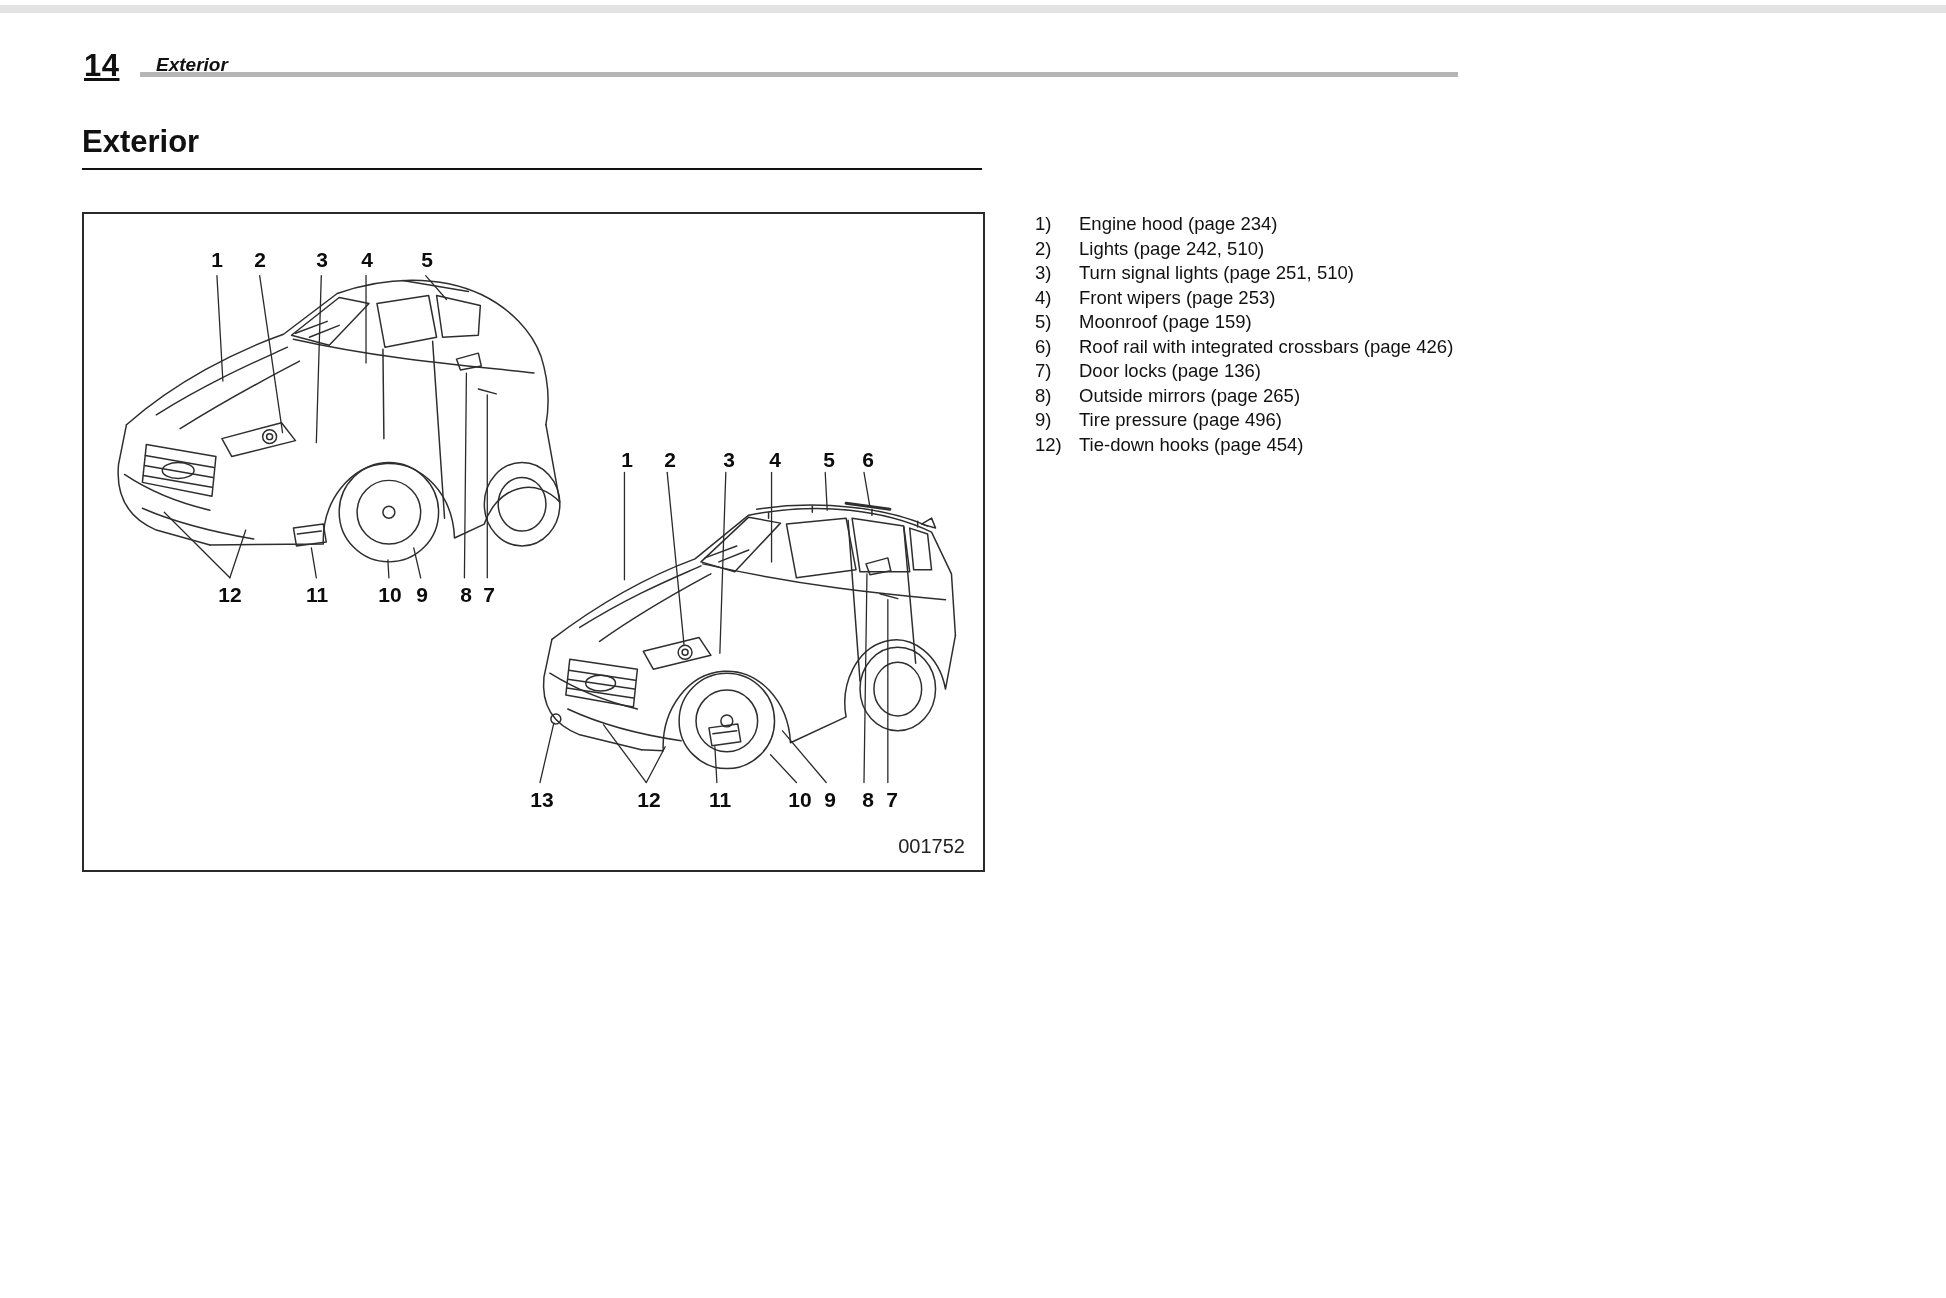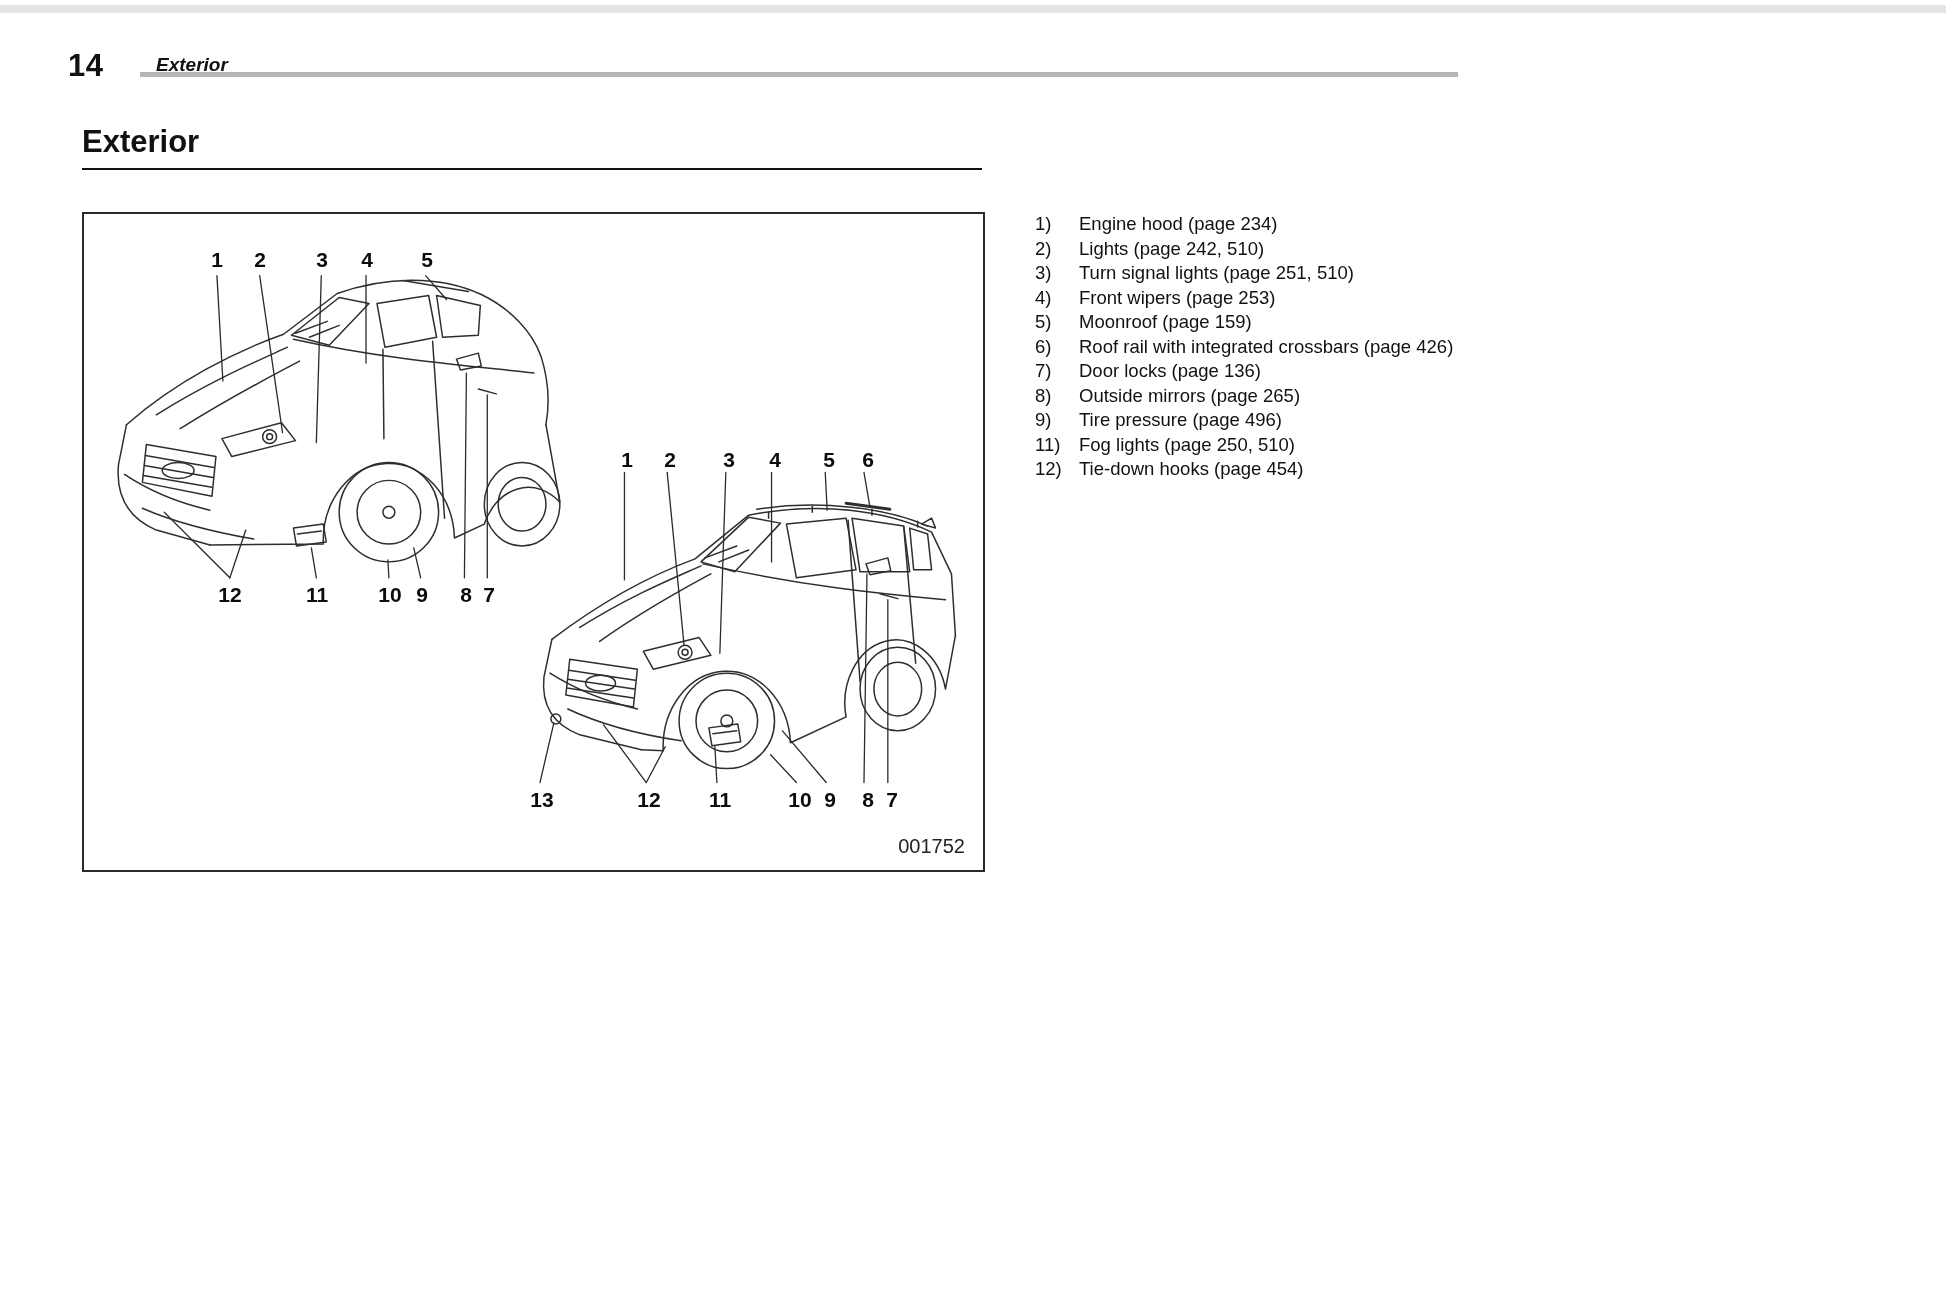--- a/index.html
+++ b/index.html
@@ -15,24 +15,25 @@
   }
   .top-strip {
     position: absolute;
     left: 0; top: 5px;
     width: 100%; height: 8px;
     background: #e3e3e3;
   }
   
   .page-number {
     position: absolute;
-    left: 68px; top: 48px;
+    left: 84px; top: 48px;
     font-size: 31px;
     font-weight: bold;
     letter-spacing: 0.5px;
+    text-decoration: underline;
   }
   .header-rule {
     position: absolute;
     left: 140px; top: 72px;
     width: 1318px; height: 5px;
     background: #b5b5b5;
   }
   .header-label {
     position: absolute;
     left: 156px; top: 54px;
@@ -328,20 +329,16 @@
   </div>
   <div class="legend-row">
     <span class="legend-num">8)</span>
     <span class="legend-text">Outside mirrors (page 265)</span>
   </div>
   <div class="legend-row">
     <span class="legend-num">9)</span>
     <span class="legend-text">Tire pressure (page 496)</span>
   </div>
   <div class="legend-row">
-    <span class="legend-num">11)</span>
-    <span class="legend-text">Fog lights (page 250, 510)</span>
-  </div>
-  <div class="legend-row">
     <span class="legend-num">12)</span>
     <span class="legend-text">Tie-down hooks (page 454)</span>
   </div>
 </div>
 
 </body></html>

